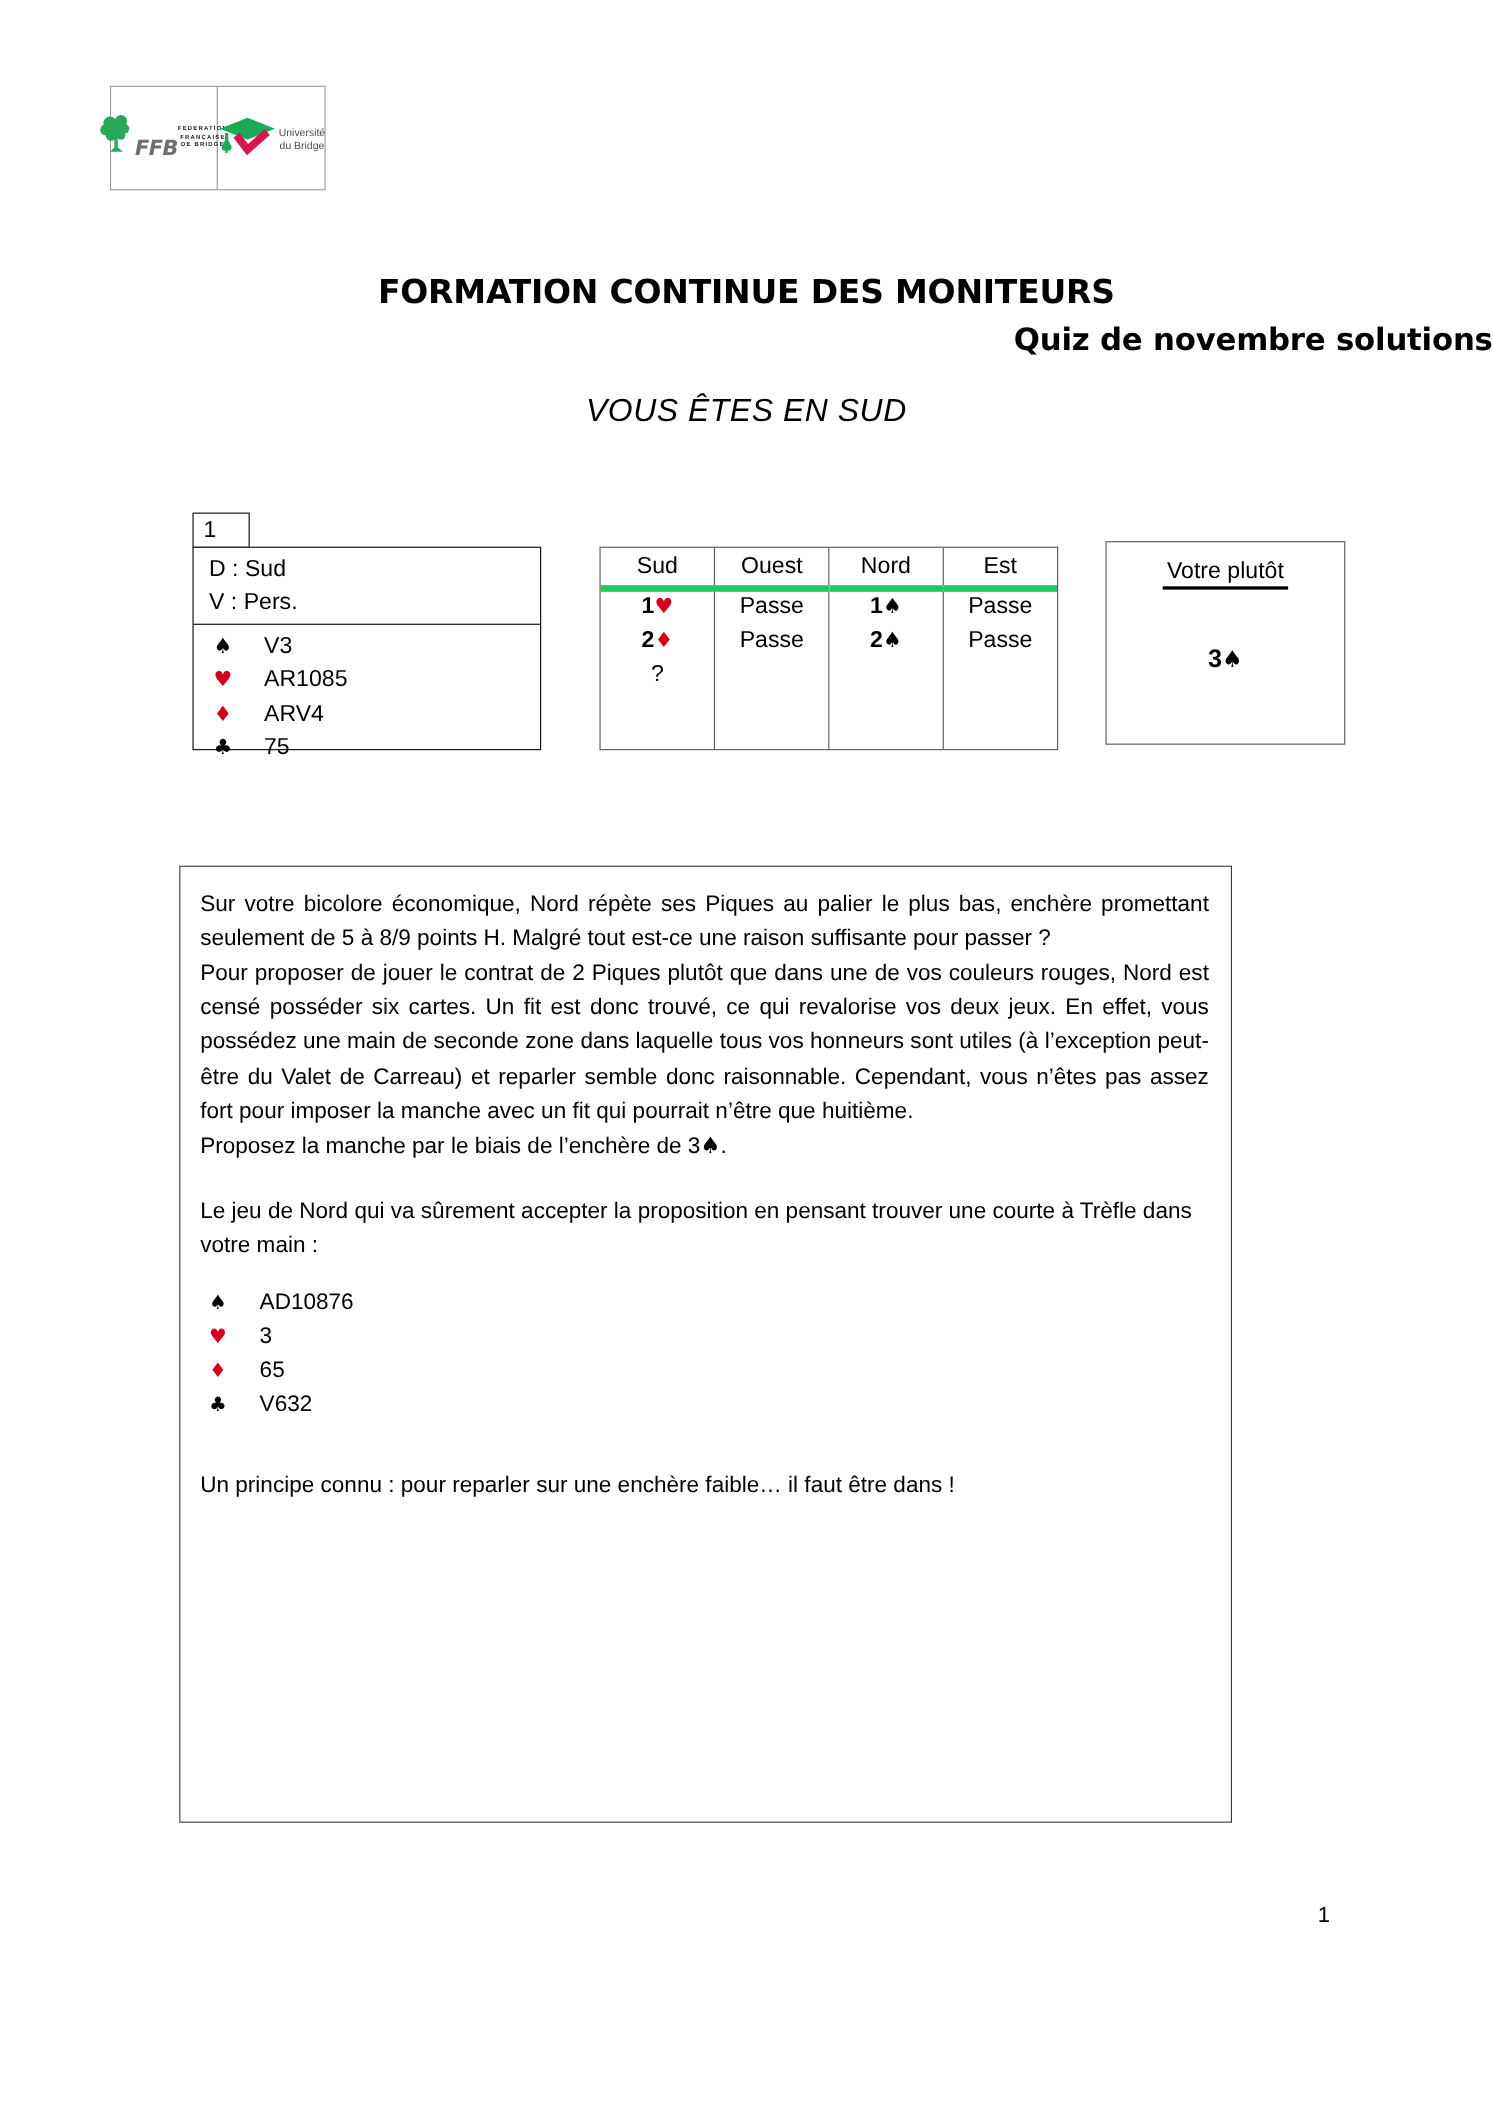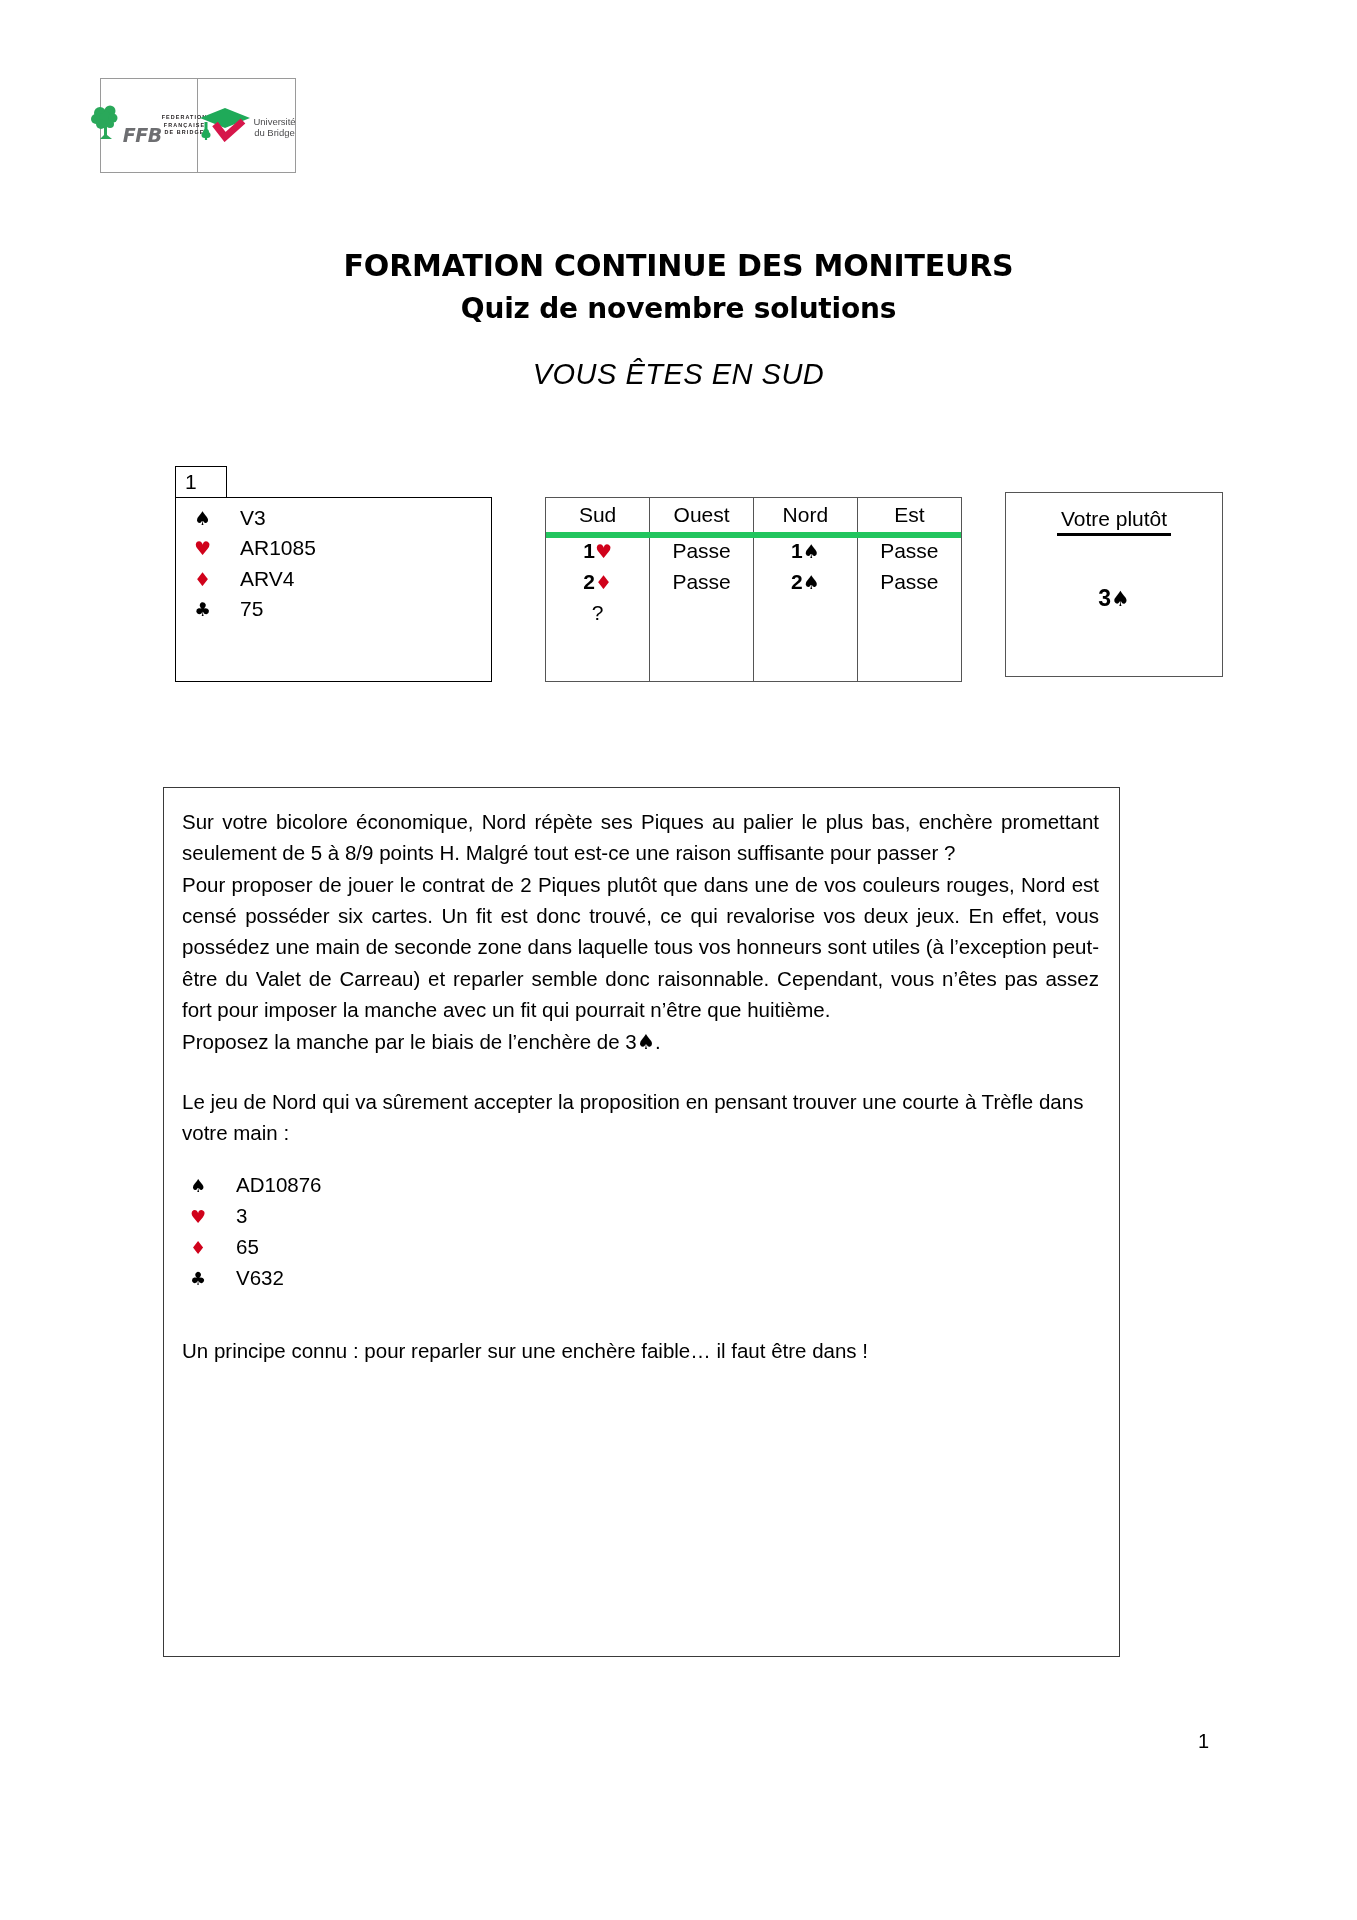--- a/index.html
+++ b/index.html
@@ -84,21 +84,21 @@
   
   #title-main, #title-sub {
     position: absolute;
     width: 100%;
     text-align: center;
     font-family: "DejaVu Sans", sans-serif;
     font-weight: bold;
     letter-spacing: -0.2px;
   }
   #title-main { top: 248px; font-size: 30px; }
-  #title-sub  { top: 292px; font-size: 28px; }
+  #title-sub  { top: 292px; font-size: 28px; text-align: right; }
   #title-italic {
     position: absolute;
     top: 358px;
     width: 100%;
     text-align: center;
     font-family: "Liberation Sans", sans-serif;
     font-style: italic;
     font-size: 29px;
     letter-spacing: 0.5px;
   }
@@ -303,20 +303,24 @@
     </div>
   </div>
 </div>
 
 <div id="title-main">FORMATION CONTINUE DES MONITEURS</div>
 <div id="title-sub">Quiz de novembre solutions</div>
 <div id="title-italic">VOUS ÊTES EN SUD</div>
 
 <div id="deal-number">1</div>
 <div id="hand-box">
+  <div id="hand-meta">
+    <div>D : Sud</div>
+    <div>V : Pers.</div>
+  </div>
   <div id="hand-suits">
       <div class="suit-row">
         <span class="suit-sym" style="color: rgb(0, 0, 0);">♠</span>
         <span>V3</span>
       </div>
       <div class="suit-row">
         <span class="suit-sym" style="color: rgb(208, 2, 27);">♥</span>
         <span>AR1085</span>
       </div>
       <div class="suit-row">

